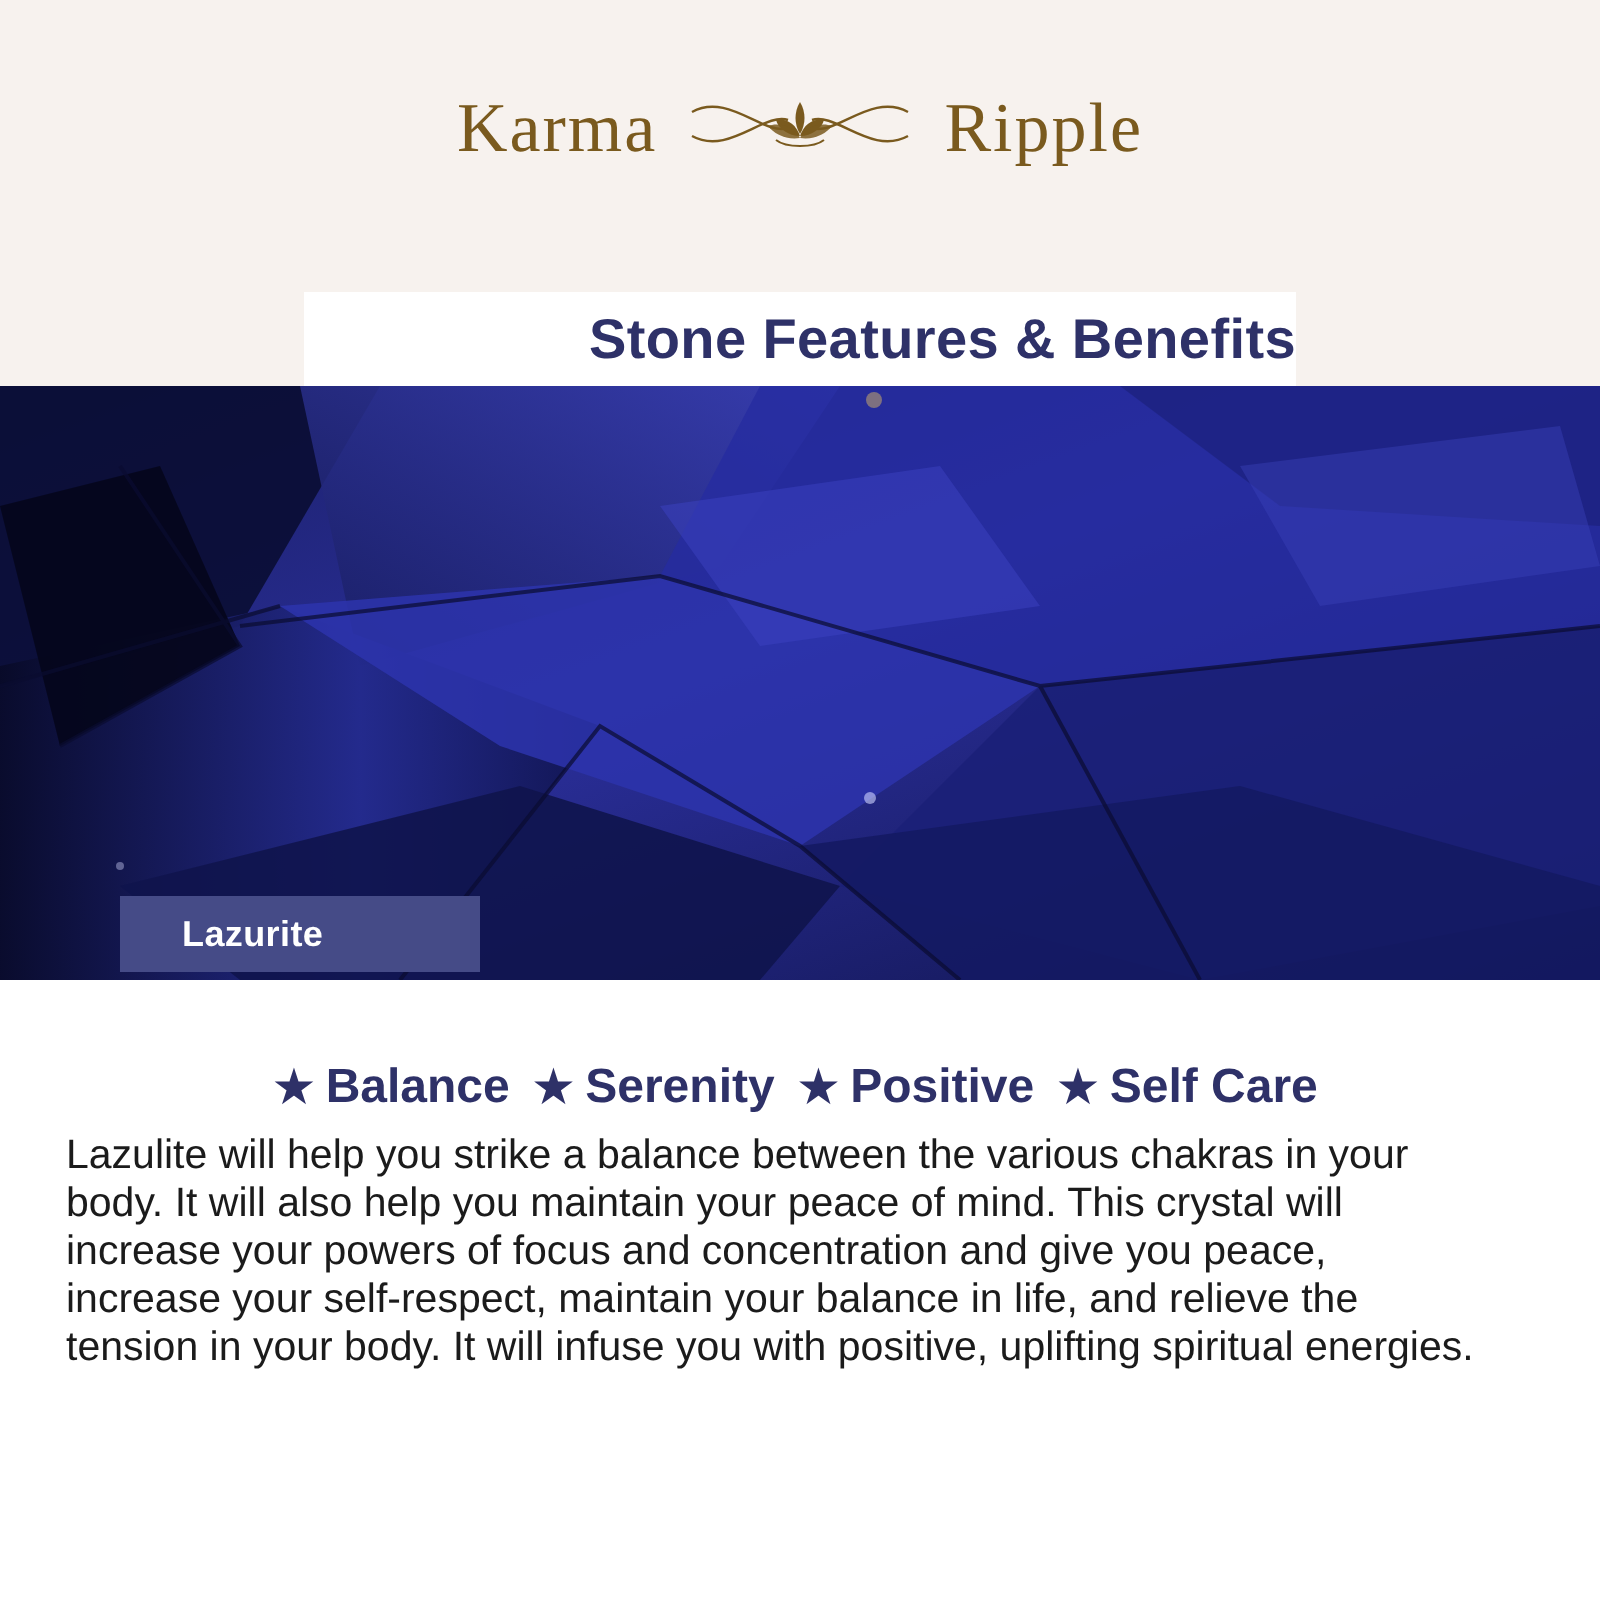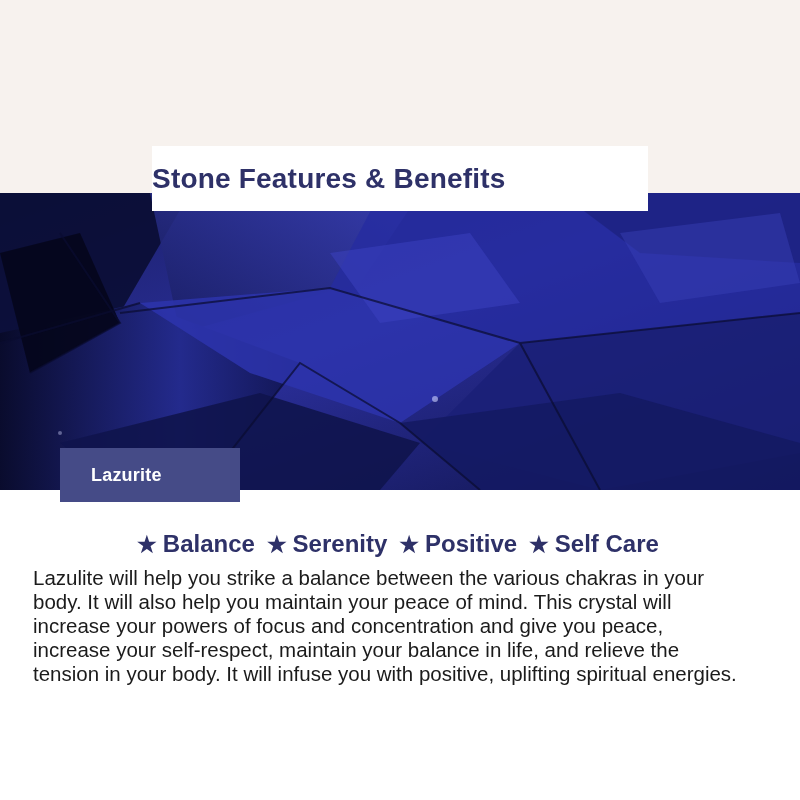--- a/index.html
+++ b/index.html
@@ -108,25 +108,25 @@
     margin: 0 6px;
     position: relative;
     top: 2px;
   }
 
   .title-bar {
     position: absolute;
     left: 152px;
     top: 146px;
     width: 496px;
-    height: 65px;
+    height: 47px;
     background: #ffffff;
     display: flex;
     align-items: center;
-    justify-content: flex-start;
+    justify-content: flex-end;
     box-sizing: border-box;
   }
   .title-bar .title {
     color: #2e3168;
     font-size: 28px;
     font-weight: bold;
     letter-spacing: 0.2px;
     white-space: nowrap;
   }
 
@@ -145,21 +145,21 @@
     display: block;
     width: 800px;
     height: 297px;
   }
 
   .stone-label {
     position: absolute;
     left: 60px;
     top: 448px;
     width: 180px;
-    height: 54px;
+    height: 38px;
     background: #454b87;
     display: flex;
     align-items: center;
     z-index: 3;
   }
   .stone-label span {
     color: #ffffff;
     font-size: 18px;
     font-weight: bold;
     padding-left: 31px;
@@ -219,20 +219,44 @@
   <div class="corner corner-tl"></div>
   <div class="corner-tl-inner"></div>
   <div class="corner corner-tr"></div>
   <div class="corner-tr-inner"></div>
   <div class="corner corner-bl"></div>
   <div class="corner-bl-inner"></div>
   <div class="corner corner-br"></div>
   <div class="corner-br-inner"></div>
 
   <div class="header">
+    <div class="brand">
+      <span class="brand-word">Karma</span>
+      <span class="lotus-wrap">
+        <svg width="112" height="40" viewBox="0 0 112 40" aria-hidden="true">
+          <g fill="none" stroke="#7a5a1e" stroke-width="1.2">
+            <path d="M2 14 C 20 4, 38 26, 50 22"></path>
+            <path d="M2 26 C 20 36, 38 14, 50 18"></path>
+            <path d="M110 14 C 92 4, 74 26, 62 22"></path>
+            <path d="M110 26 C 92 36, 74 14, 62 18"></path>
+          </g>
+          <g fill="#7a5a1e">
+            <path d="M56 9 C 59 14, 59 20, 56 25 C 53 20, 53 14, 56 9 Z"></path>
+            <path d="M56 26 C 50 26, 45 22, 44 18 C 49 17, 54 20, 56 26 Z"></path>
+            <path d="M56 26 C 62 26, 67 22, 68 18 C 63 17, 58 20, 56 26 Z"></path>
+            <path d="M56 27 C 49 28, 43 25, 40 21 C 45 19, 53 21, 56 27 Z" opacity="0.85"></path>
+            <path d="M56 27 C 63 28, 69 25, 72 21 C 67 19, 59 21, 56 27 Z" opacity="0.85"></path>
+          </g>
+          <g stroke="#7a5a1e" stroke-width="1" fill="none">
+            <path d="M44 28 C 49 32, 63 32, 68 28"></path>
+          </g>
+        </svg>
+      </span>
+      <span class="brand-word">Ripple</span>
+    </div>
 
     <div class="title-bar">
       <span class="title">Stone Features &amp; Benefits</span>
     </div>
   </div>
 
   <div class="hero">
     <svg viewBox="0 0 800 297" preserveAspectRatio="none" aria-hidden="true">
       <defs>
         <linearGradient id="g1" x1="0" y1="0" x2="1" y2="1">

